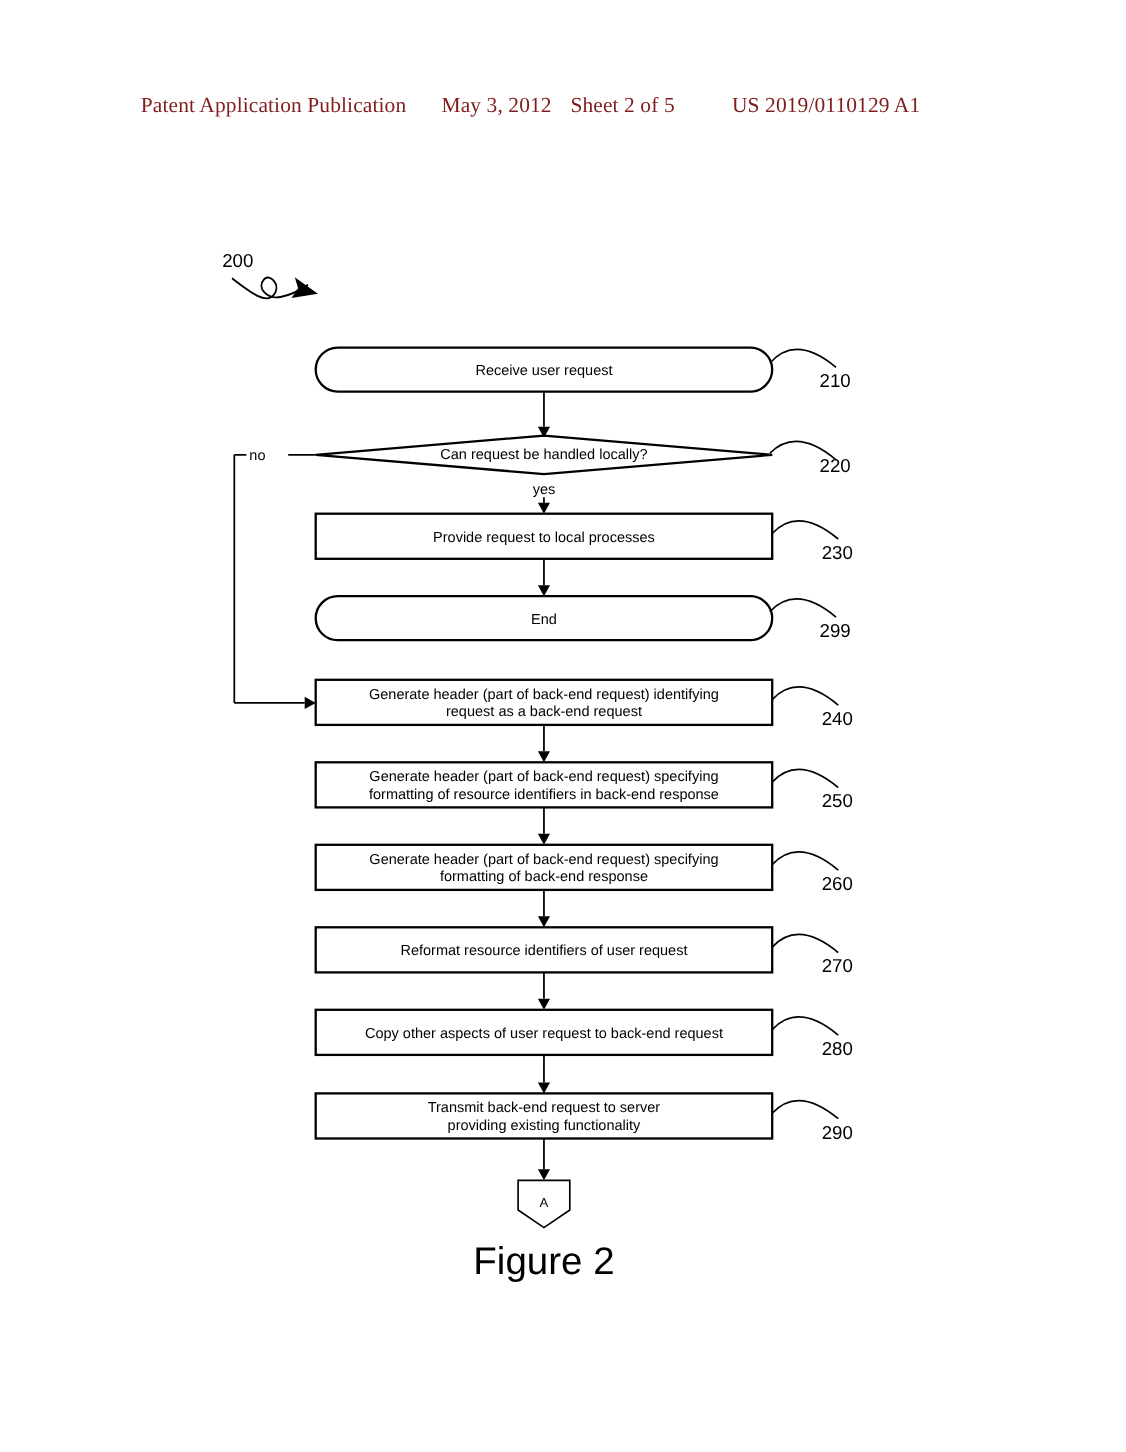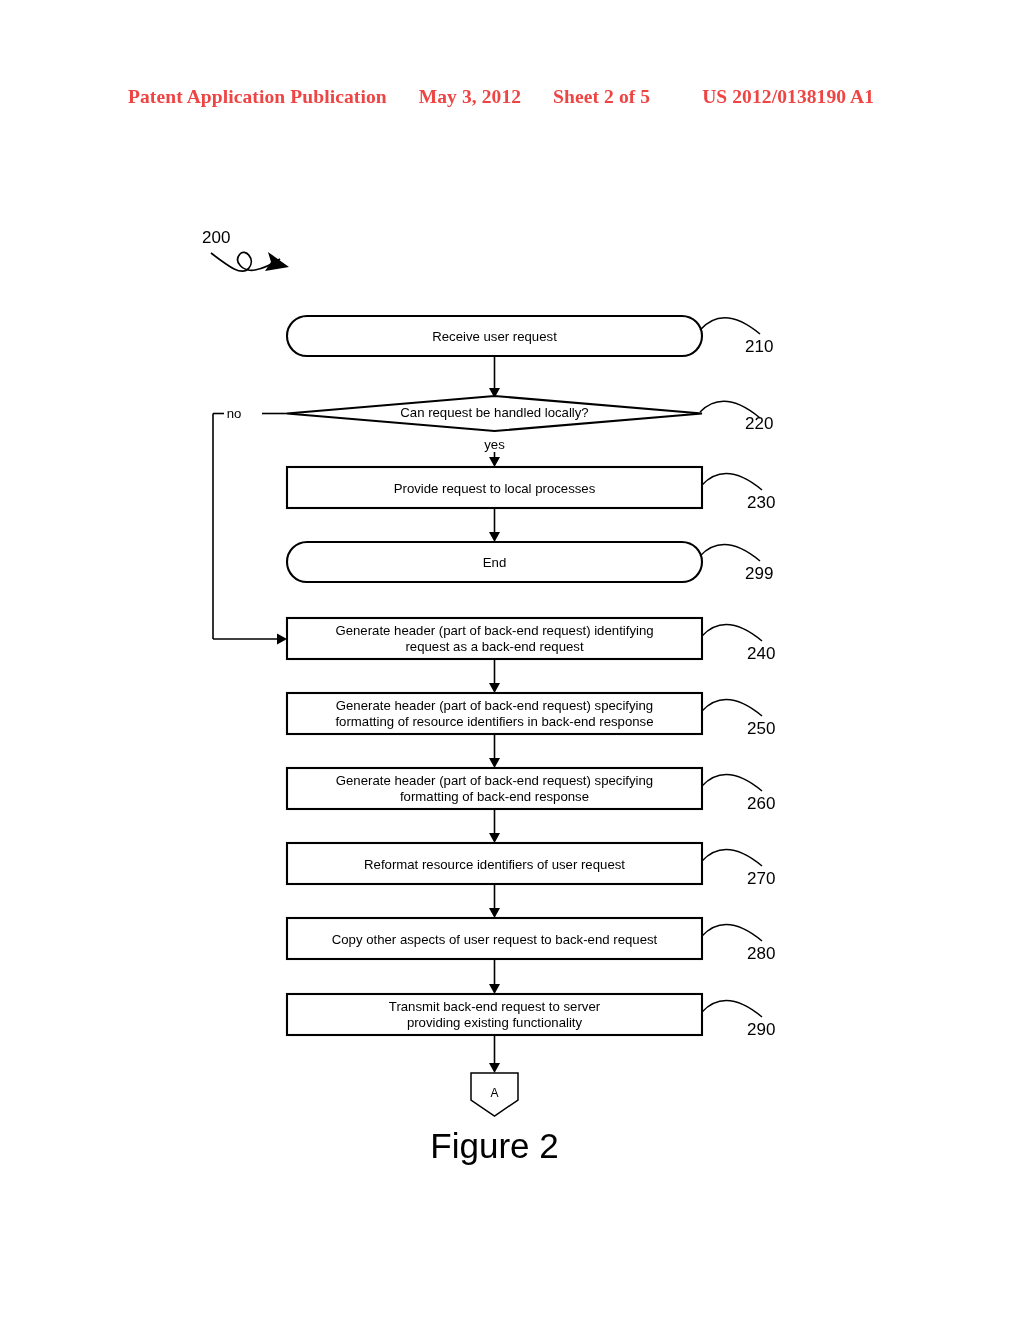--- a/index.html
+++ b/index.html
@@ -19,29 +19,29 @@
   
   #patent-header {
     position: absolute;
     left: 128px;
     top: 86px;
     width: 768px;
     height: 26px;
     display: flex;
     align-items: baseline;
     font-family: "Liberation Serif", serif;
-    font-weight: bold;
+    font-weight: normal;
     font-size: 19.5px;
-    color: #ef4444;
+    color: #7f1d1d;
     letter-spacing: 0.1px;
     white-space: nowrap;
   }
   #patent-header .hdr-pub   { }
   #patent-header .hdr-date  { margin-left: 32px; }
-  #patent-header .hdr-sheet { margin-left: 32px; }
+  #patent-header .hdr-sheet { margin-left: 17px; }
   #patent-header .hdr-num   { margin-left: 52px; }
 
   
   #figure-canvas {
     position: absolute;
     left: 0;
     top: 0;
     width: 1024px;
     height: 1320px;
   }
@@ -102,21 +102,21 @@
 </style>
 </head>
 <body>
 
 <div id="page">
 
   <div id="patent-header">
     <span class="hdr-pub">Patent Application Publication</span>
     <span class="hdr-date">May 3, 2012</span>
     <span class="hdr-sheet">Sheet 2 of 5</span>
-    <span class="hdr-num">US 2012/0138190 A1</span>
+    <span class="hdr-num">US 2019/0110129 A1</span>
   </div>
 
   <svg id="figure-canvas" viewBox="0 0 1024 1320">
 
     <text class="ref-text" x="202" y="243">200</text>
     <path class="leader-thin" d="M 211,253 C 228,266 242,277 249,268 C 256,259 245,248 240,254
              C 233,262 243,272 255,270 C 266,268 274,263 280,259"></path>
     <polygon class="arrowhead" points="268,252 289,267 265,271 271,262"></polygon>
 
     <rect class="shape" x="287" y="316" width="415" height="40" rx="20" ry="20"></rect>

